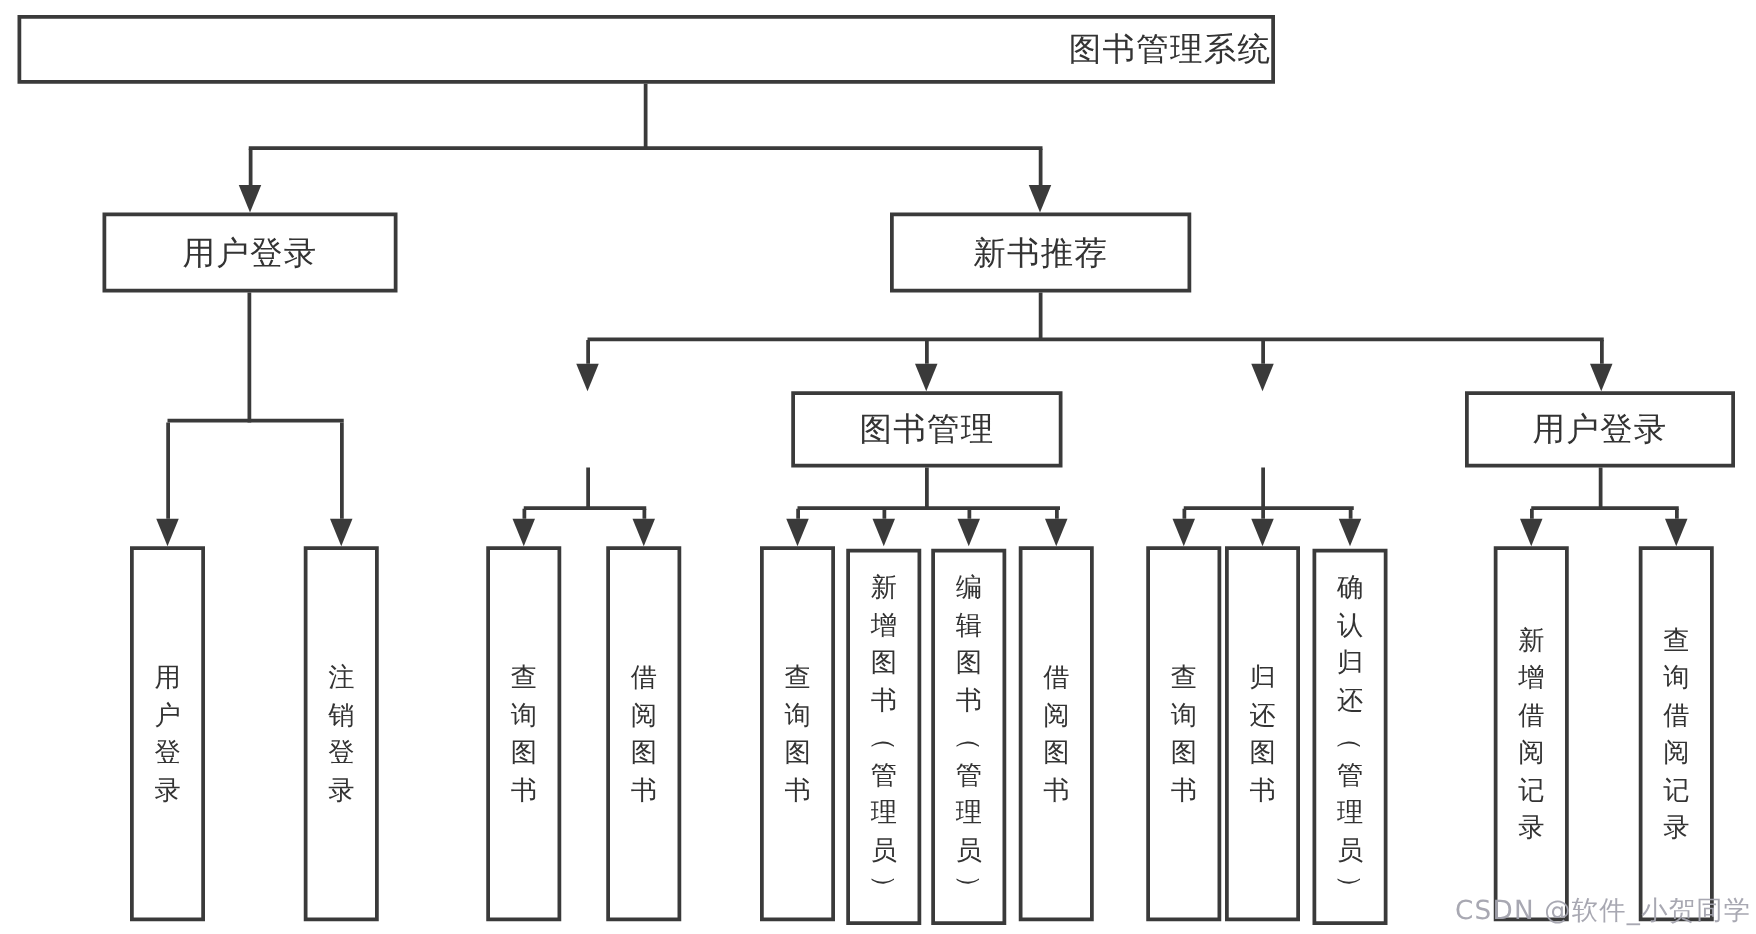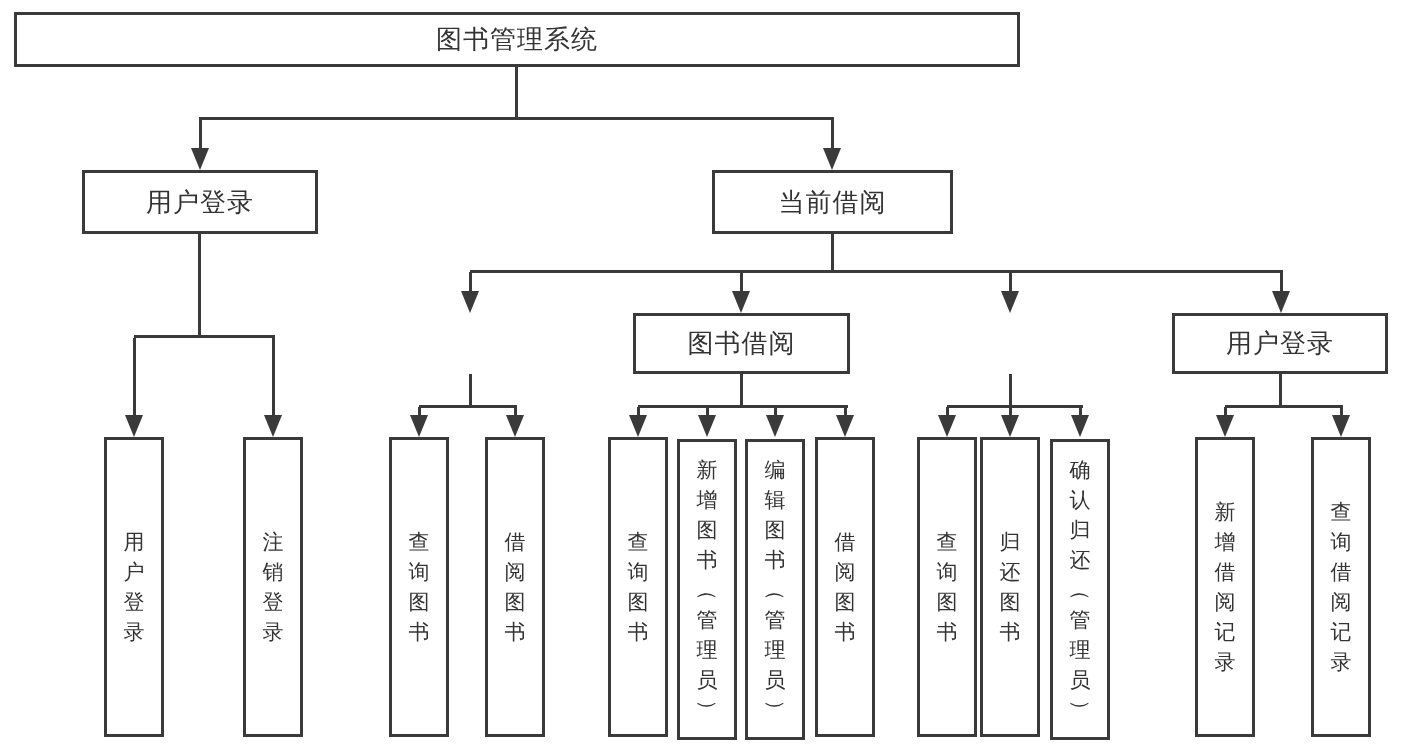--- a/index.html
+++ b/index.html
@@ -67,40 +67,40 @@
     letter-spacing:1px;
     z-index:10;
     white-space:nowrap;
   }
 </style>
 </head>
 <body>
 
 <div id="stage">
 
-  <div class="box" style="left:14px;top:12px;width:1006px;height:55px;">
+  <div class="box" style="left:14px;top:12px;width:1006px;height:55px;justify-content:flex-end;">
     <span class="hlabel">图书管理系统</span>
   </div>
 
   <div class="c" style="left:515px;top:67px;width:3px;height:53px;"></div>
   <div class="c" style="left:199px;top:117px;width:635px;height:3px;"></div>
   <div class="arrow" style="left:191px;top:119px;height:51px;">
       <div class="shaft"></div>
       <div class="head"></div>
     </div>
   <div class="arrow" style="left:823px;top:119px;height:51px;">
       <div class="shaft"></div>
       <div class="head"></div>
     </div>
 
   <div class="box" style="left:82px;top:170px;width:236px;height:64px;">
     <span class="hlabel">用户登录</span>
   </div>
   <div class="box" style="left:712px;top:170px;width:241px;height:64px;">
-    <span class="hlabel">当前借阅</span>
+    <span class="hlabel">新书推荐</span>
   </div>
 
   <div class="c" style="left:198px;top:234px;width:3px;height:104px;"></div>
   <div class="c" style="left:134px;top:335px;width:141px;height:3px;"></div>
   <div class="arrow" style="left:125px;top:338px;height:99px;">
       <div class="shaft"></div>
       <div class="head"></div>
     </div>
   <div class="arrow" style="left:264px;top:338px;height:99px;">
       <div class="shaft"></div>
@@ -120,21 +120,21 @@
   <div class="arrow" style="left:1001px;top:272px;height:41px;">
       <div class="shaft"></div>
       <div class="head"></div>
     </div>
   <div class="arrow" style="left:1272px;top:272px;height:41px;">
       <div class="shaft"></div>
       <div class="head"></div>
     </div>
 
   <div class="box" style="left:633px;top:313px;width:217px;height:61px;">
-    <span class="hlabel">图书借阅</span>
+    <span class="hlabel">图书管理</span>
   </div>
   <div class="box" style="left:1172px;top:313px;width:216px;height:61px;">
     <span class="hlabel">用户登录</span>
   </div>
 
   <div class="c" style="left:469px;top:374px;width:3px;height:33px;"></div>
   <div class="c" style="left:419px;top:405px;width:98px;height:3px;"></div>
   <div class="arrow" style="left:410px;top:407px;height:30px;">
       <div class="shaft"></div>
       <div class="head"></div>
@@ -310,14 +310,15 @@
     <span class="vtext">
         <span class="vchar">查</span>
         <span class="vchar">询</span>
         <span class="vchar">借</span>
         <span class="vchar">阅</span>
         <span class="vchar">记</span>
         <span class="vchar">录</span>
       </span>
   </div>
 
+  <div class="watermark">CSDN @软件_小贺同学</div>
 
 </div>
 
 </body></html>

